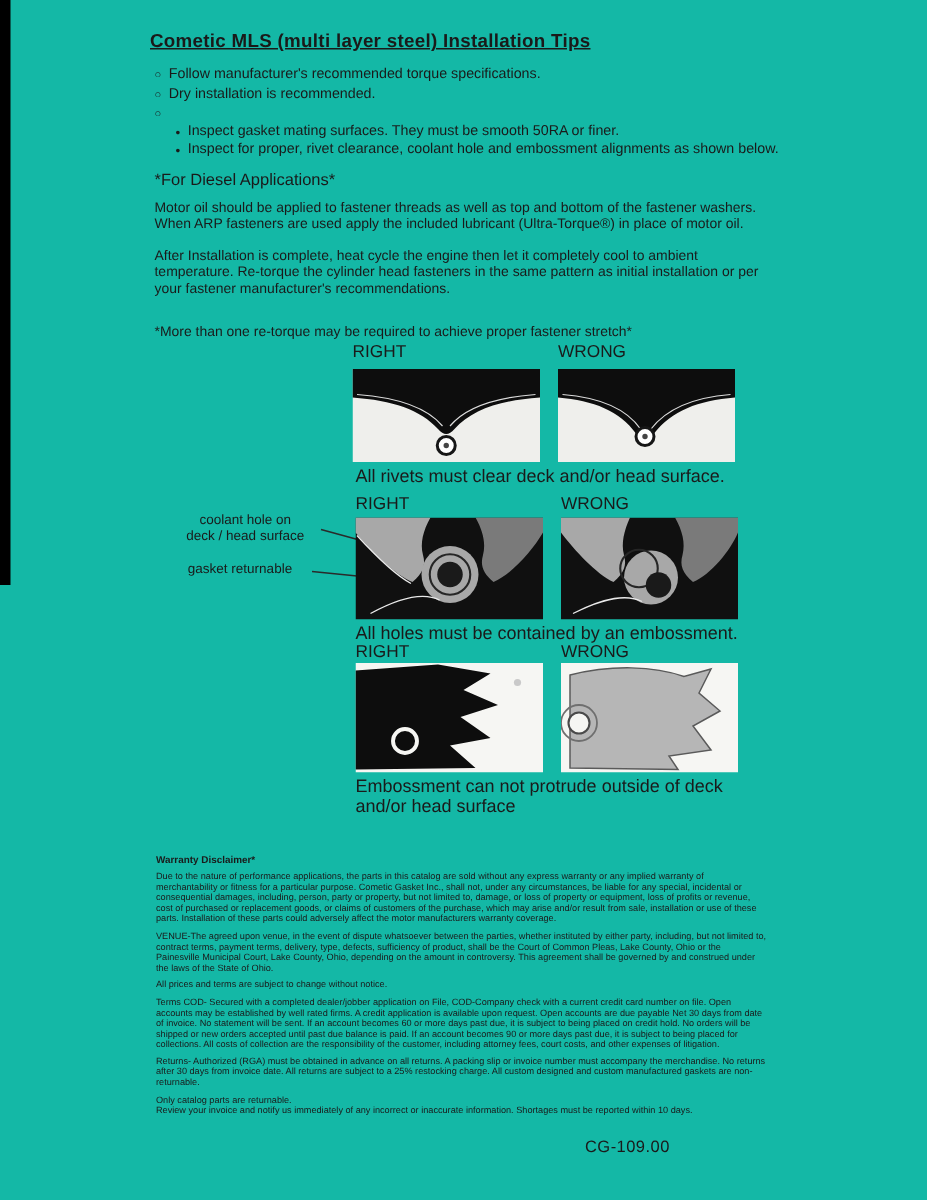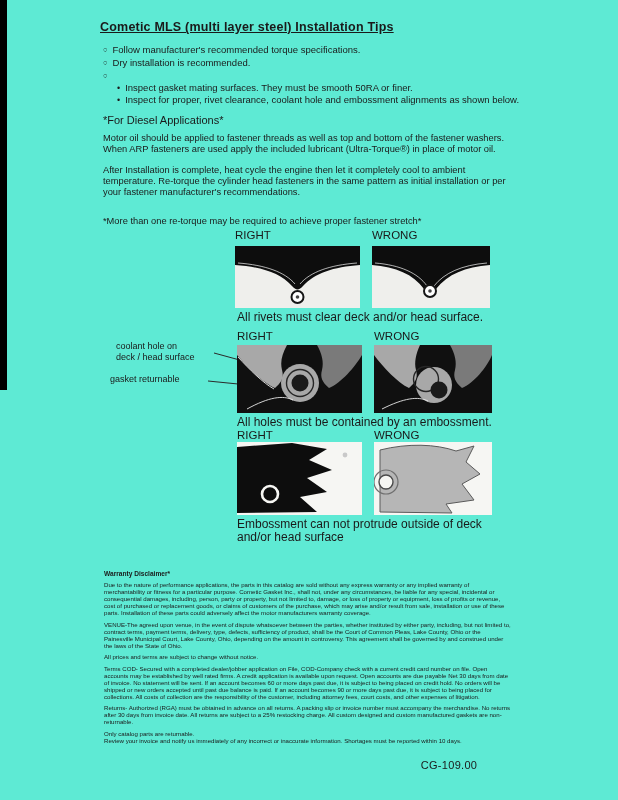--- a/index.html
+++ b/index.html
@@ -1,39 +1,39 @@
 <!DOCTYPE html>
 <html lang="en"><head>
 <meta charset="utf-8">
 <style>
   *{margin:0;padding:0;box-sizing:border-box}
   html,body{width:618px;height:800px;background:#e9e9e7}
-  #page{position:relative;width:618px;height:800px;background:#5eead4;
+  #page{position:relative;width:618px;height:800px;background:#14b8a6;
         font-family:"Liberation Sans",sans-serif;color:#1a1a1a;overflow:hidden}
   .strip{position:absolute;left:0;top:0;width:7px;height:390px;background:#000}
   .title{position:absolute;left:100px;top:20px;font-size:12.5px;font-weight:bold;
          text-decoration:underline;letter-spacing:.2px;white-space:nowrap}
   .bullets{position:absolute;left:103px;top:43px;font-size:9.5px;width:440px}
   .brow{display:flex;gap:5px;line-height:13px}
   .brow.sub{margin-left:14px;line-height:12px}
   .m-open{font-size:7.5px;line-height:13px}
   .m-dot{font-size:9px;line-height:12px}
   .diesel-h{position:absolute;left:103px;top:114px;font-weight:normal;font-size:11px}
   .para{position:absolute;left:103px;width:412px;font-size:9.3px;line-height:11.2px}
   .fig-h{position:absolute;font-size:11.5px;text-align:left}
   .panel{position:absolute}
   .panel svg{display:block;width:100%;height:100%}
   .cap{position:absolute;font-size:12px;line-height:12.5px;white-space:pre-line}
-  .callout{position:absolute;font-size:9px;line-height:10.5px;text-align:left;white-space:pre-line}
+  .callout{position:absolute;font-size:9px;line-height:10.5px;text-align:center;white-space:pre-line}
   .callout-lines{position:absolute;left:208px;top:340px;pointer-events:none}
   .warranty{position:absolute;left:104px;top:570px;width:407px;font-size:6.1px;line-height:7px}
   .warranty .wh{font-weight:bold;font-size:6.6px;margin-bottom:4px}
   .warranty p{margin-bottom:4.5px}
   .warranty p.tight{margin-bottom:0}
-  .footer{position:absolute;left:390px;top:759px;width:118px;text-align:center;
+  .footer{position:absolute;left:390px;top:759px;width:118px;text-align:left;
           font-size:11px;letter-spacing:.3px}
 </style>
 </head>
 <body>
 
 <div id="page">
 
   <div class="strip"></div>
 
   <h1 class="title">Cometic MLS (multi layer steel) Installation Tips</h1>

